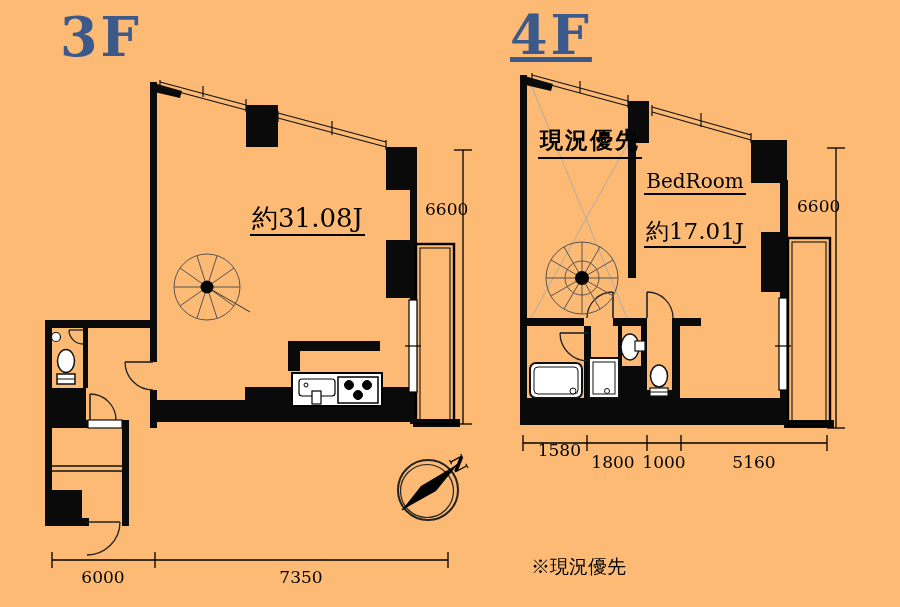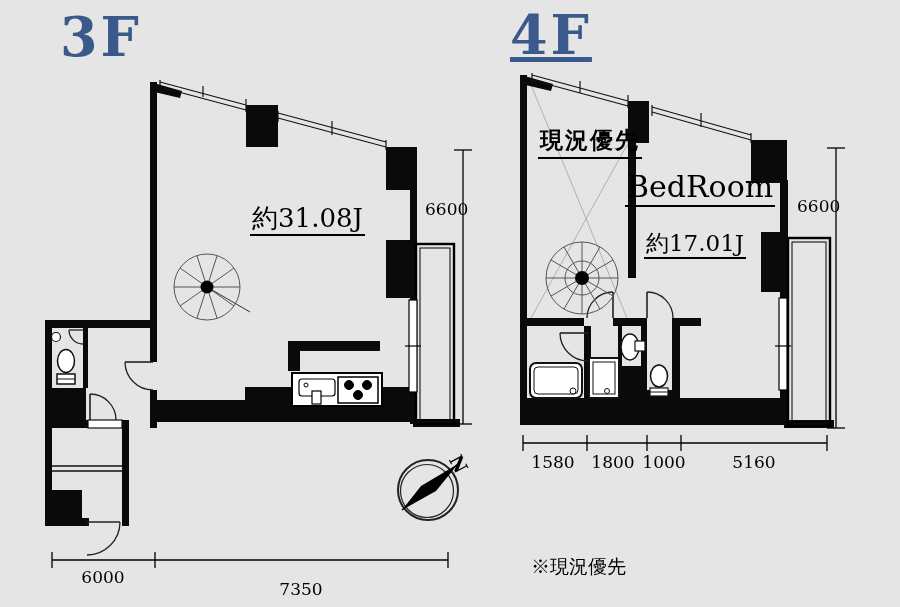--- a/index.html
+++ b/index.html
@@ -1,25 +1,25 @@
 <!DOCTYPE html>
 <html><head>
 <meta charset="utf-8">
 <style>
   html,body{margin:0;padding:0;background:#fff;}
-  #canvas{position:relative;width:900px;height:607px;background:#e5e5e5;overflow:hidden;
+  #canvas{position:relative;width:900px;height:607px;background:#fdba74;overflow:hidden;
           font-family:"DejaVu Serif","Liberation Serif",serif;color:#000;}
   #plan-svg{position:absolute;left:0;top:0;}
   .abs{position:absolute;}
   .floor-label{font-size:54px;font-weight:bold;letter-spacing:3px;color:#3b5a8b;line-height:1;}
   .room-block{text-align:center;line-height:1.12;}
   .u{display:inline-block;border-bottom:2px solid #000;padding:0 2px 1px 2px;}
   .room-name{font-size:29px;}
   .room-area{font-size:26px;}
-  .room-name-sm{font-size:30px;text-align:right;}
+  .room-name-sm{font-size:20px;text-align:right;}
   .room-area-sm{font-size:23px;margin-top:24px;}
   .void-label{font-size:23px;font-weight:bold;letter-spacing:2px;}
   .dim{font-size:17px;text-align:center;white-space:nowrap;}
   .notes{font-size:19px;line-height:26px;white-space:pre;}
   .compass-n{font-size:19px;font-weight:bold;transform:rotate(62deg);}
 </style>
 </head>
 <body>
 
 <div id="canvas">
@@ -254,24 +254,24 @@
     <span class="u room-name-sm">BedRoom</span><br>
     <span class="u room-area-sm">約17.01J</span>
   </div>
 
   <div class="abs void-label" style="left:538px;top:125px;">
     <span class="u">現況優先</span>
   </div>
 
   <div class="abs dim" style="left:425px;top:199px;width:40px;">6600</div>
   <div class="abs dim" style="left:73px;top:567px;width:60px;">6000</div>
-  <div class="abs dim" style="left:271px;top:579px;width:60px;text-align:center;">7350</div>
+  <div class="abs dim" style="left:271px;top:567px;width:60px;text-align:center;">7350</div>
 
   <div class="abs dim" style="left:797px;top:196px;width:40px;">6600</div>
-  <div class="abs dim" style="left:525px;top:452px;width:56px;">1580</div>
+  <div class="abs dim" style="left:525px;top:440px;width:56px;text-align:right;">1580</div>
   <div class="abs dim" style="left:585px;top:452px;width:56px;">1800</div>
   <div class="abs dim" style="left:636px;top:452px;width:56px;">1000</div>
   <div class="abs dim" style="left:726px;top:452px;width:56px;">5160</div>
 
   <div class="abs compass-n" style="left:450px;top:453px;">N</div>
 
   <div class="abs notes" style="left:531px;top:501px;">
     <div>※現況優先</div>
     
     

